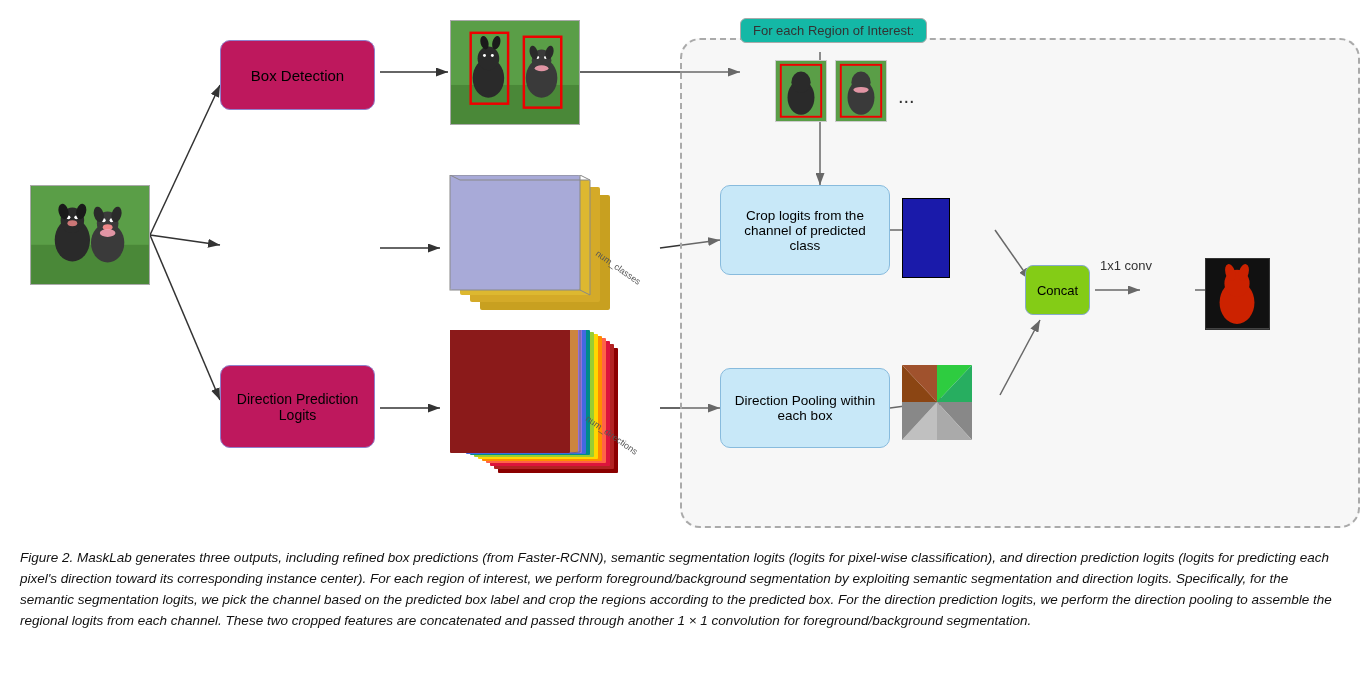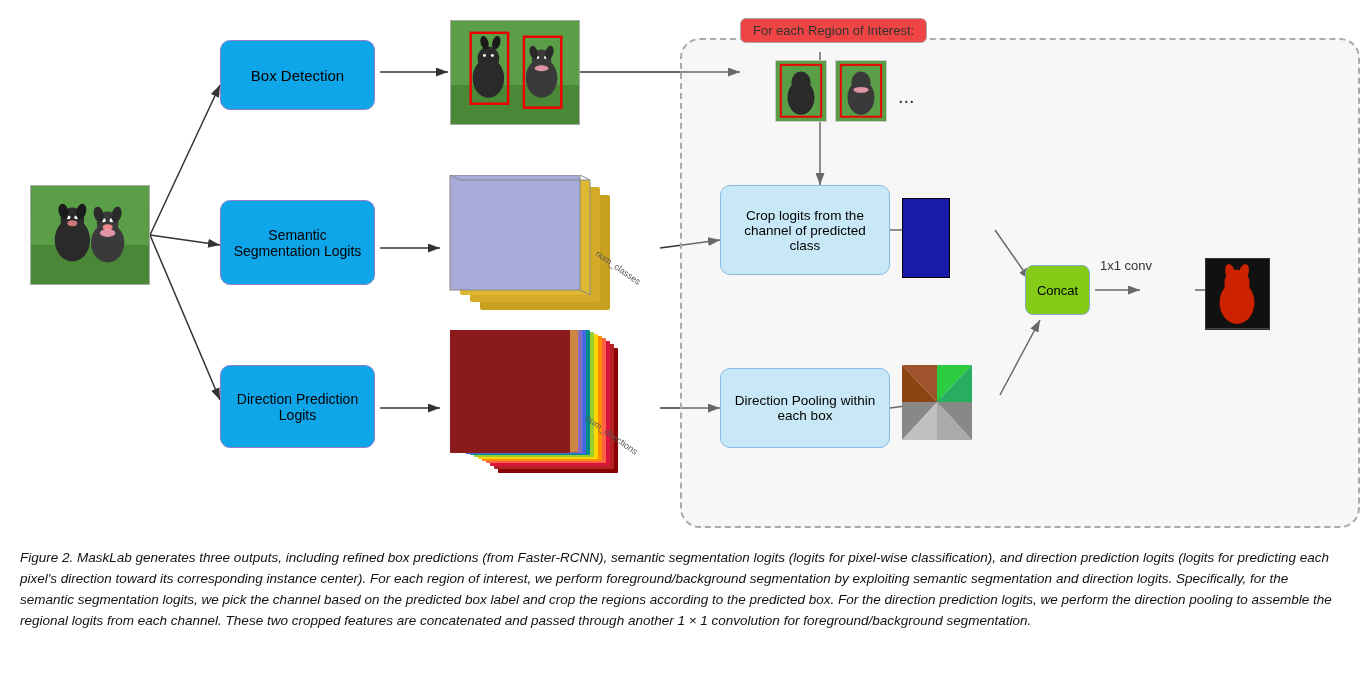--- a/index.html
+++ b/index.html
@@ -37,21 +37,21 @@
 
     
     .input-image svg {
       width: 100%;
       height: 100%;
     }
 
     
     .label-box {
       position: absolute;
-      background: #0ea5e9;
+      background: #be185d;
       border: 1.5px solid #9080cc;
       border-radius: 10px;
       display: flex;
       align-items: center;
       justify-content: center;
       text-align: center;
       font-size: 14px;
       font-weight: 500;
       color: #000;
       padding: 5px 8px;
@@ -221,25 +221,20 @@
         <circle cx="88" cy="37" r="1.5" fill="#fff"></circle>
         <circle cx="96" cy="37" r="1.5" fill="#fff"></circle>
         <ellipse cx="92" cy="48" rx="7" ry="3" fill="#f4a0b0" opacity="0.9"></ellipse>
         <ellipse cx="84" cy="32" rx="4" ry="7" fill="#2a2a2a" transform="rotate(-15 84 32)"></ellipse>
         <ellipse cx="100" cy="32" rx="4" ry="7" fill="#2a2a2a" transform="rotate(15 100 32)"></ellipse>
 
         <rect x="74" y="16" width="38" height="72" fill="none" stroke="#e00" stroke-width="2.5"></rect>
       </svg>
     </div>
 
-    <div class="label-box" style="left:200px; top:190px; width:155px; height:85px;">
-      <span>Semantic
-Segmentation
-Logits</span>
-    </div>
 
     <div class="label-box" style="left:200px; top:355px; width:155px; height:83px;">
       <span>Direction
 Prediction
 Logits</span>
     </div>
 
     <div class="feature-map" style="left:420px; top:165px; width:220px; height:150px;">
       <svg viewBox="0 0 220 150" xmlns="http://www.w3.org/2000/svg">
 
@@ -279,21 +274,21 @@
 
         <line x1="130" y1="-4" x2="140" y2="-3" stroke="#666" stroke-width="0.8"></line>
         <line x1="130" y1="123" x2="140" y2="122" stroke="#666" stroke-width="0.8"></line>
         <line x1="140" y1="-3" x2="140" y2="122" stroke="#666" stroke-width="0.8"></line>
         <text x="145" y="90" font-size="9" fill="#555" transform="rotate(35 145 90)">num_directions</text>
       </svg>
     </div>
 
     <div class="dashed-region"></div>
 
-    <div style="position:absolute; left:720px; top:8px; border:1.5px solid #aaa; border-radius:6px; padding:4px 12px; font-size:13px; background:#ef4444; color:#333;">
+    <div style="position:absolute; left:720px; top:8px; border:1.5px solid #aaa; border-radius:6px; padding:4px 12px; font-size:13px; background:#14b8a6; color:#333;">
       <span>For each Region of Interest:</span>
     </div>
 
     <div style="position:absolute; left:755px; top:50px; width:52px; height:62px; background:#5a9e47; border:1px solid #ccc; overflow:hidden;">
       <svg viewBox="0 0 52 62" xmlns="http://www.w3.org/2000/svg">
         <rect width="52" height="62" fill="#5a9e47"></rect>
         <ellipse cx="26" cy="38" rx="14" ry="18" fill="#2a2a2a"></ellipse>
         <ellipse cx="26" cy="22" rx="10" ry="11" fill="#2a2a2a"></ellipse>
         <rect x="5" y="4" width="42" height="54" fill="none" stroke="#e00" stroke-width="2"></rect>
       </svg>

